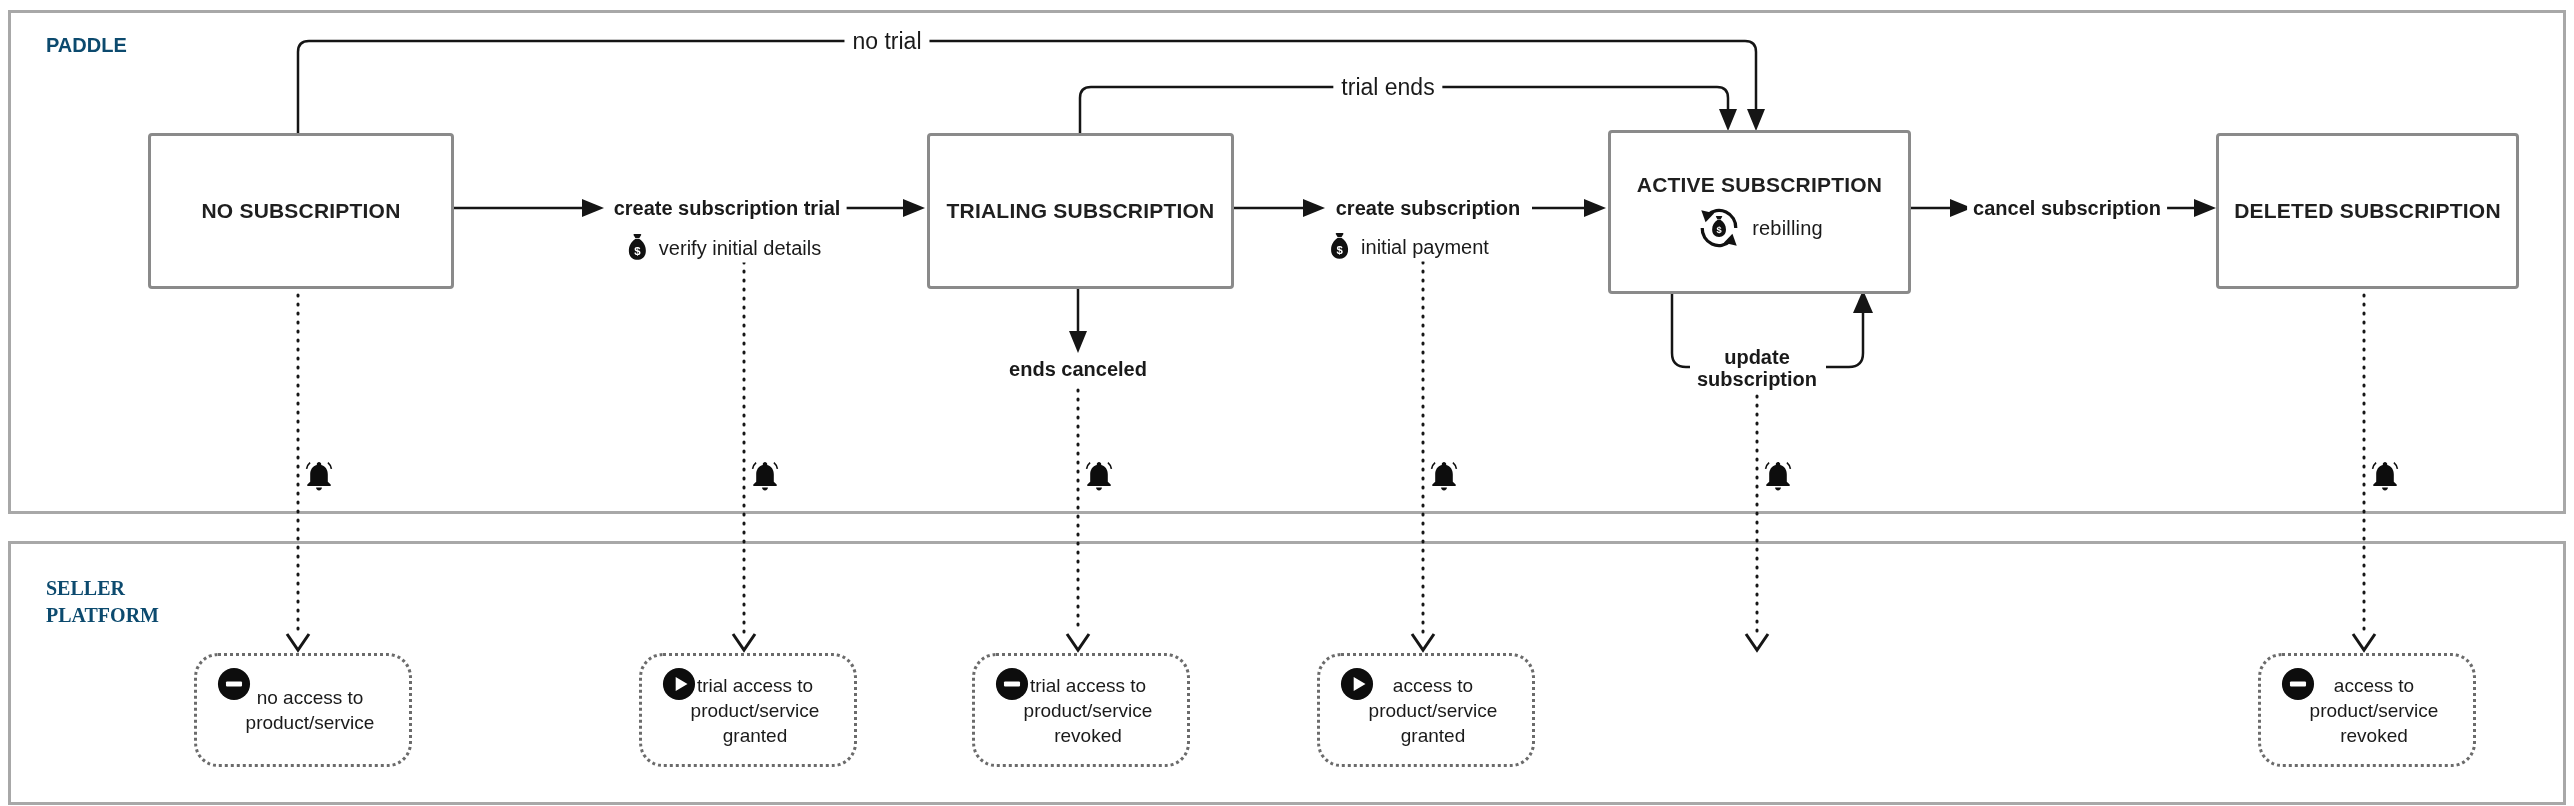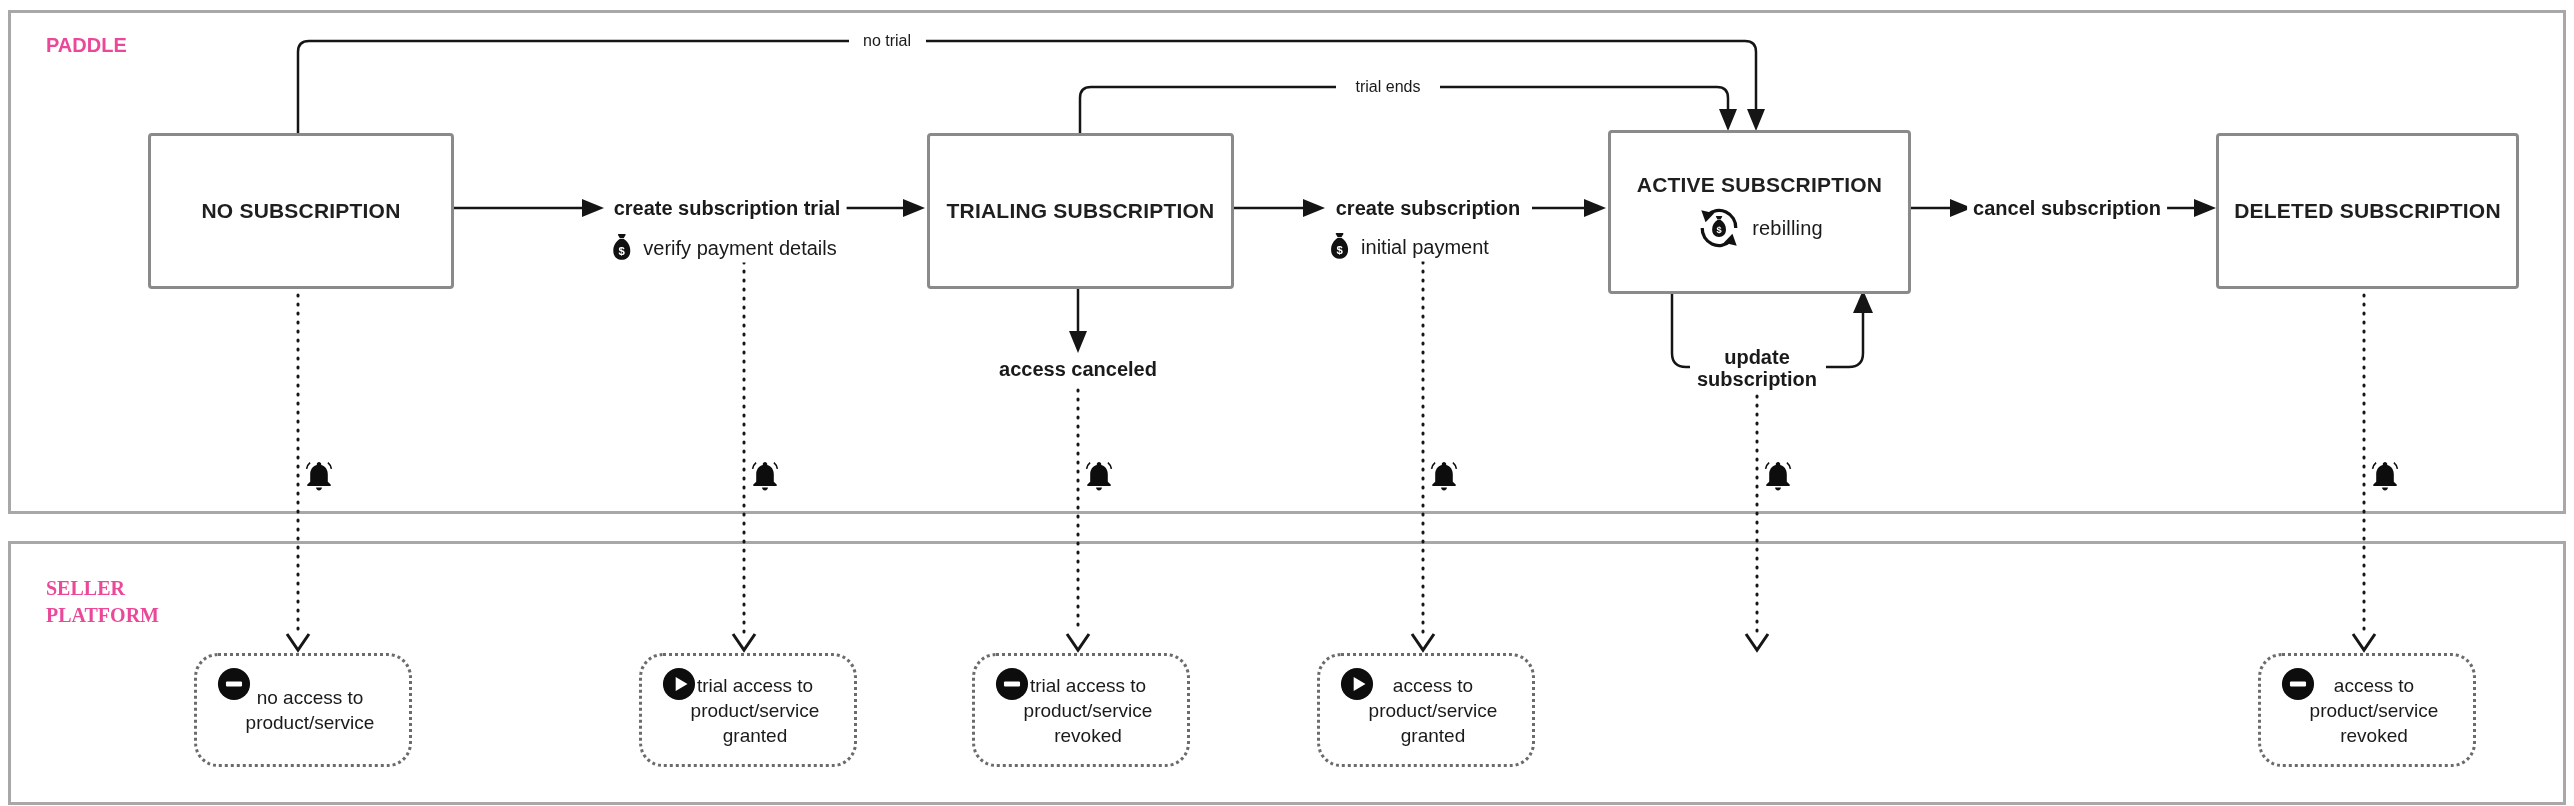--- a/index.html
+++ b/index.html
@@ -1,31 +1,31 @@
 <!DOCTYPE html>
 <html><head>
 <meta charset="utf-8">
 <style>
   html,body{margin:0;padding:0;background:#ffffff;}
   .canvas{
     position:relative;width:2574px;height:806px;background:#ffffff;
     font-family:"Liberation Sans","DejaVu Sans",sans-serif;color:#1f1f1f;overflow:hidden;
   }
   .lane{position:absolute;border:3px solid #a8a8a8;background:transparent;}
-  .lane-label{position:absolute;font-weight:bold;font-size:20px;color:#ec4899;line-height:27px;}
+  .lane-label{position:absolute;font-weight:bold;font-size:20px;color:#0c4a6e;line-height:27px;}
   .svg-layer{position:absolute;left:0;top:0;pointer-events:none;}
   .state-box{
     position:absolute;border:3px solid #8a8a8a;border-radius:4px;background:#ffffff;
     display:flex;flex-direction:column;align-items:center;justify-content:center;
     font-weight:bold;font-size:21px;letter-spacing:.2px;text-align:center;color:#1f1f1f;
   }
   .state-sub{display:flex;align-items:center;gap:10px;margin-top:8px;font-weight:normal;font-size:20px;color:#1a1a1a;}
   .line-label{
     position:absolute;transform:translate(-50%,-50%);white-space:nowrap;background:#ffffff;
-    padding:0 8px;font-size:16px;color:#1a1a1a;
+    padding:0 8px;font-size:23px;color:#1a1a1a;
   }
   .edge-label{
     position:absolute;transform:translate(-50%,-50%);white-space:nowrap;background:#ffffff;
     padding:0 6px;font-weight:bold;font-size:20px;color:#1a1a1a;
   }
   .edge-label.wrap{white-space:normal;width:150px;text-align:center;line-height:22px;background:transparent;}
   .note-row{
     position:absolute;transform:translate(-50%,-50%);display:flex;align-items:center;gap:9px;
     white-space:nowrap;font-size:20px;color:#1a1a1a;background:#ffffff;padding:0 4px;
   }
@@ -169,37 +169,37 @@
     <span>DELETED SUBSCRIPTION</span>
   </div>
 
   <div class="edge-label" style="left:727px;top:208px;">create subscription trial</div>
   <div class="note-row" style="left:723px;top:248px;">
     <svg width="25" height="29" viewBox="0 0 24 28">
       <path fill="#111" d="M10.2 4.6 L8.3 1.4 Q8.1 .5 9 .5 L15 .5 Q15.9 .5 15.7 1.4 L13.8 4.6 Z"></path>
       <path fill="#111" d="M10 5.4 h4 c3.8 2.6 6.2 6.4 6.2 11.2 0 5.6-3.4 8.8-8.2 8.8 s-8.2-3.2-8.2-8.8 c0-4.8 2.4-8.6 6.2-11.2 z"></path>
       <text x="12" y="20.8" text-anchor="middle" font-size="11" font-weight="bold" fill="#fff" font-family="'Liberation Sans',sans-serif">$</text>
     </svg>
-    <span>verify payment details</span>
+    <span>verify initial details</span>
   </div>
 
   <div class="edge-label" style="left:1428px;top:208px;">create subscription</div>
   <div class="note-row" style="left:1408px;top:247px;">
     <svg width="25" height="29" viewBox="0 0 24 28">
       <path fill="#111" d="M10.2 4.6 L8.3 1.4 Q8.1 .5 9 .5 L15 .5 Q15.9 .5 15.7 1.4 L13.8 4.6 Z"></path>
       <path fill="#111" d="M10 5.4 h4 c3.8 2.6 6.2 6.4 6.2 11.2 0 5.6-3.4 8.8-8.2 8.8 s-8.2-3.2-8.2-8.8 c0-4.8 2.4-8.6 6.2-11.2 z"></path>
       <text x="12" y="20.8" text-anchor="middle" font-size="11" font-weight="bold" fill="#fff" font-family="'Liberation Sans',sans-serif">$</text>
     </svg>
     <span>initial payment</span>
   </div>
 
   <div class="edge-label" style="left:2067px;top:208px;">cancel subscription</div>
   <div class="line-label" style="left:887px;top:41px;">no trial</div>
   <div class="line-label" style="left:1388px;top:87px;">trial ends</div>
-  <div class="edge-label" style="left:1078px;top:369px;">access canceled</div>
+  <div class="edge-label" style="left:1078px;top:369px;">ends canceled</div>
   <div class="edge-label wrap" style="left:1757px;top:368px;">update subscription</div>
 
   <div class="event-box" style="left:194px;top:653px;">
     <svg class="event-icon" width="34" height="34" viewBox="0 0 36 36">
       <circle cx="18" cy="18" r="17" fill="#0d0d0d"></circle>
         <rect x="9.5" y="15.3" width="17" height="5.4" rx="1.2" fill="#fff"></rect>
     </svg>
     <div class="event-text">no access to product/service</div>
   </div>
 

